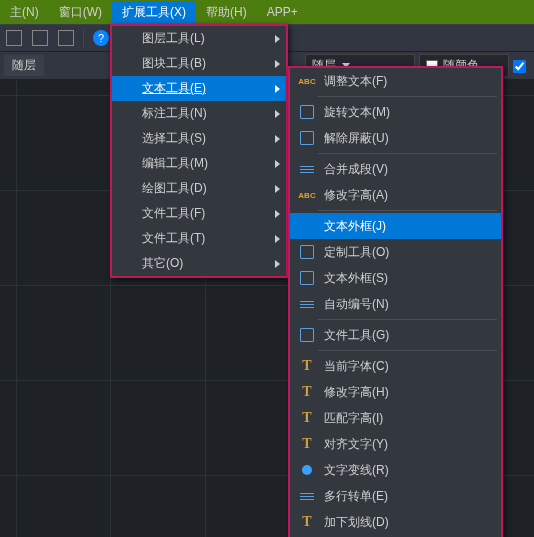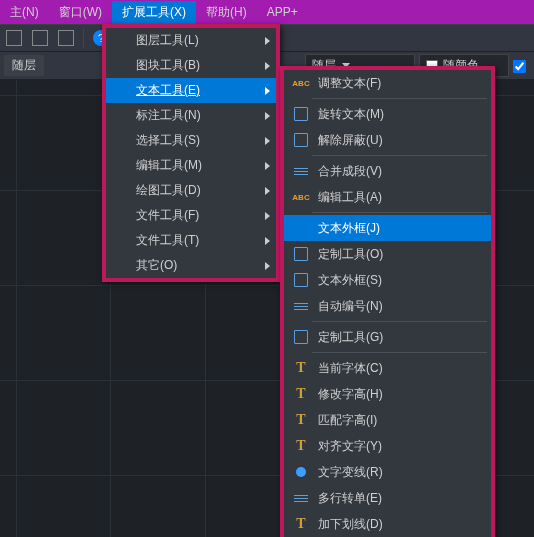--- a/index.html
+++ b/index.html
@@ -1,18 +1,18 @@
 <!DOCTYPE html>
 <html><head>
 <meta charset="utf-8">
 <style>
 * { margin: 0; padding: 0; box-sizing: border-box; font-family: "Microsoft YaHei", sans-serif; }
 body { background: #2a2e33; width: 534px; height: 537px; overflow: hidden; font-size: 12px; color: #d0d0d0; position: relative; }
 
-.menubar { display: flex; background: #a21caf; height: 24px; align-items: center; }
+.menubar { display: flex; background: #4d7c0f; height: 24px; align-items: center; }
 .menu-item { padding: 3px 10px; cursor: default; position: relative; }
 .menu-item.active { background: #0078d7; color: #fff; }
 
 .toolbar { display: flex; align-items: center; height: 28px; background: #313640; gap: 2px; padding: 0 2px; border-top: 1px solid #3a3f48; border-bottom: 1px solid #1e2227; }
 .tool-btn { width: 24px; height: 24px; display: flex; align-items: center; justify-content: center; }
 .tool-icon { width: 16px; height: 16px; border: 1px solid #888; }
 .help-icon { width: 16px; height: 16px; border-radius: 50%; background: #0a84ff; color: #fff; font-size: 11px; display: flex; align-items: center; justify-content: center; }
 .separator { width: 1px; height: 20px; background: #444; margin: 0 3px; }
 
 .property-bar { display: flex; align-items: center; height: 28px; background: #313640; gap: 4px; padding: 0 4px; border-bottom: 1px solid #1e2227; }
@@ -20,21 +20,21 @@
 .tri-down { width: 0; height: 0; border-left: 4px solid transparent; border-right: 4px solid transparent; border-top: 5px solid #ccc; margin-left: 6px; display: inline-block; }
 .combo { display: flex; align-items: center; padding: 2px 6px; background: #24272d; border: 1px solid #444; }
 .color-swatch { width: 12px; height: 12px; background: #fff; margin-right: 5px; border: 1px solid #666; }
 .chk { margin-left: auto; margin-right: 4px; }
 .chk input { vertical-align: middle; }
 
 .canvas { background: #1e2227; position: absolute; left: 0; top: 80px; right: 0; bottom: 0; }
 .grid-line-v { position: absolute; top: 0; bottom: 0; width: 1px; background: #2b3138; }
 .grid-line-h { position: absolute; left: 0; right: 0; height: 1px; background: #2b3138; }
 
-.dropdown { position: absolute; background: #33373e; border: 4px solid #be185d; min-width: 178px; box-shadow: 2px 2px 6px rgba(0,0,0,0.6); z-index: 100; }
+.dropdown { position: absolute; background: #33373e; border: 2px solid #be185d; min-width: 178px; box-shadow: 2px 2px 6px rgba(0,0,0,0.6); z-index: 100; margin-left: 8px; }
 .dropdown-item { display: flex; align-items: center; padding: 4px 20px 4px 30px; position: relative; }
 .dropdown-item.hover { background: #0078d7; color: #fff; text-decoration: underline; }
 .dropdown-item .arrow { position: absolute; right: 6px; top: 50%; transform: translateY(-50%); width: 0; height: 0; border-top: 4px solid transparent; border-bottom: 4px solid transparent; border-left: 5px solid #ccc; }
 .dropdown-item.hover .arrow { border-left-color: #fff; }
 .divider { height: 1px; background: #4a4f58; margin: 2px 4px 2px 28px; }
 
 .submenu { left: 178px; top: 42px; min-width: 215px; }
 .sub-item { display: flex; align-items: flex-end; padding: 4px 18px 4px 8px; position: relative; }
 .sub-item.hover { background: #0078d7; color: #fff; }
 .sub-icon { width: 18px; height: 18px; display: flex; align-items: center; justify-content: center; margin-right: 8px; flex-shrink: 0; }
@@ -175,21 +175,21 @@
           <span></span>
           <span></span>
         </span>
       </span>
       <span>合并成段(V)</span>
     </div>
     <div class="sub-item">
       <span class="sub-icon">
         <span class="icon-abc">ABC</span>
       </span>
-      <span>编辑工具(A)</span>
+      <span>修改字高(A)</span>
     </div>
     <div class="divider"></div>
     <div class="sub-item hover">
       <span class="sub-icon">
         <span class="icon-box-fill"></span>
       </span>
       <span>文本外框(J)</span>
     </div>
     <div class="sub-item">
       <span class="sub-icon">
@@ -211,21 +211,21 @@
           <span></span>
         </span>
       </span>
       <span>自动编号(N)</span>
     </div>
     <div class="divider"></div>
     <div class="sub-item">
       <span class="sub-icon">
         <span class="icon-box"></span>
       </span>
-      <span>定制工具(G)</span>
+      <span>文件工具(G)</span>
     </div>
     <div class="divider"></div>
     <div class="sub-item">
       <span class="sub-icon">
         <span class="icon-t">T</span>
       </span>
       <span>当前字体(C)</span>
     </div>
     <div class="sub-item">
       <span class="sub-icon">

